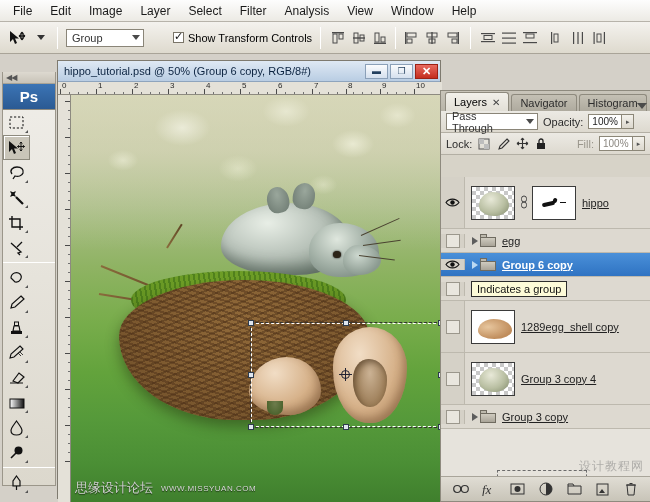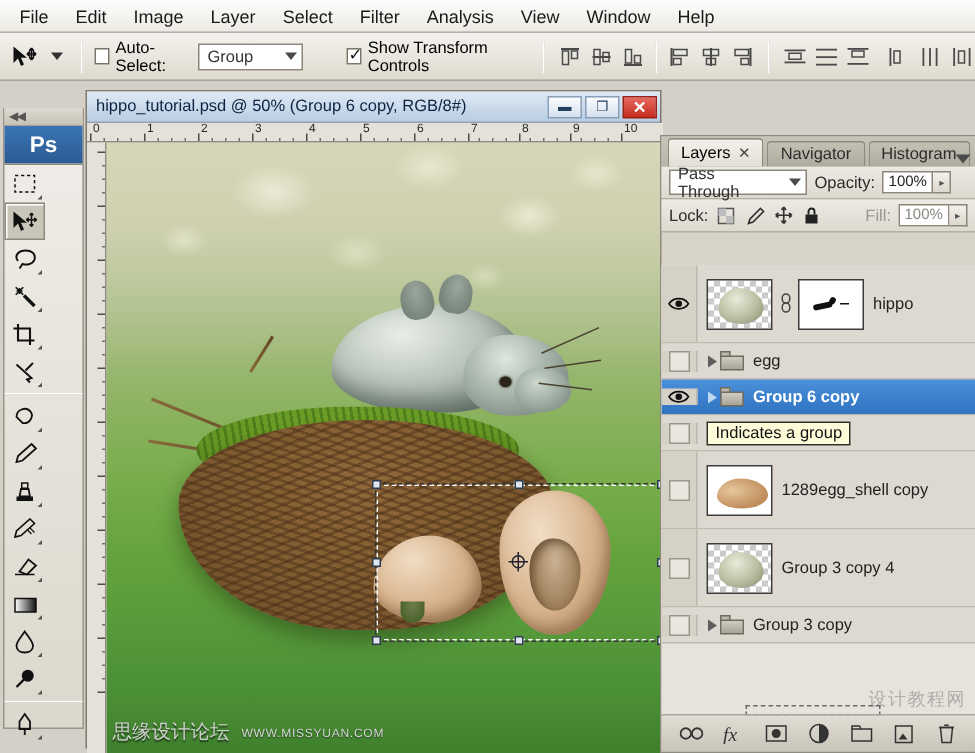--- a/index.html
+++ b/index.html
@@ -282,21 +282,21 @@
   .th-hippo { position:absolute; left:7px; top:5px; width:30px;height:24px;
     border-radius:46% 54% 50% 50%/58% 56% 44% 42%;
     background:radial-gradient(ellipse at 40% 30%,#e8e9d8,#b9bfa2 55%,#8d9577 90%);}
   .th-eggs { position:absolute; left:6px; top:8px; width:34px;height:20px;
     background:radial-gradient(ellipse at 30% 40%,#e7c69e,#c08d5c 70%);
     border-radius:46% 54% 52% 48%/60% 56% 44% 40%;}
   .mask-thumb { width:44px;height:34px; border:1px solid #3b3b3b; background:#fff;
     position:relative; }
   .mask-mark{position:absolute; background:#111;}
   .link-ic { width:9px; height:16px; display:flex;align-items:center;justify-content:center;}
-  .lname { font-size:11px; color:#222; padding-left:6px; white-space:nowrap;}
+  .lname { font-size:11px; color:#222; padding-left:6px; white-space:nowrap;text-decoration:underline;}
   .folder-ic { width:16px;height:13px; position:relative; margin-left:2px;}
   .folder-ic .body{position:absolute;left:0;bottom:0;width:16px;height:10px;
     background:linear-gradient(#cfcbbf,#a9a498); border:1px solid #6f6b60;}
   .folder-ic .tab{position:absolute;left:0;top:0;width:7px;height:4px;
     background:#bdb9ad;border:1px solid #6f6b60;border-bottom:none;}
   .disc-tri { width:0;height:0; margin-left:7px;
     border-top:4px solid transparent;border-bottom:4px solid transparent;
     border-left:6px solid #5d5d5d;}
   .layer.sel .disc-tri{ border-left-color:#bcd9f2;}
   #tooltip {
@@ -337,24 +337,20 @@
 
 <div id="optionsbar">
   <div class="tool-preview">
     <svg class="svgi" width="20" height="18" viewBox="0 0 20 18">
       <path d="M3 2 L3 13 L6 10 L8 15 L10 14 L8 9.5 L12 9.5 Z" fill="#111"></path>
       <path d="M15 3 L15 11 M12 7 L18 7 M15 3 L13.5 5 M15 3 L16.5 5 M15 11 L13.5 9 M15 11 L16.5 9 M12 7 L14 5.5 M12 7 L14 8.5 M18 7 L16 5.5 M18 7 L16 8.5" stroke="#111" stroke-width="1.1" fill="none"></path>
     </svg>
   </div>
   <div style="width:0;height:0;border-left:4px solid transparent;border-right:4px solid transparent;border-top:5px solid #333;margin:0 4px;"></div>
   <div class="ob-sep"></div>
-  <div class="ob-chk">
-    <span class="chkbox"></span>
-    <span>Auto-Select:</span>
-  </div>
   <div class="combo" style="width:78px;">
     <span>Group</span>
     <span class="caret"></span>
   </div>
   <div class="ob-chk" style="margin-left:10px;padding-left:16px;">
     <span class="chkbox checked"></span>
     <span>Show Transform Controls</span>
   </div>
   <div class="ob-sep"></div>
 

